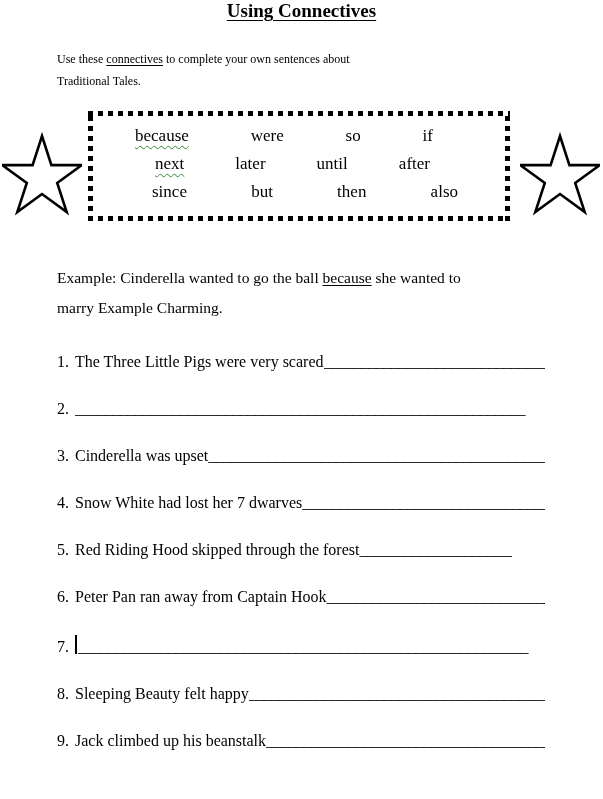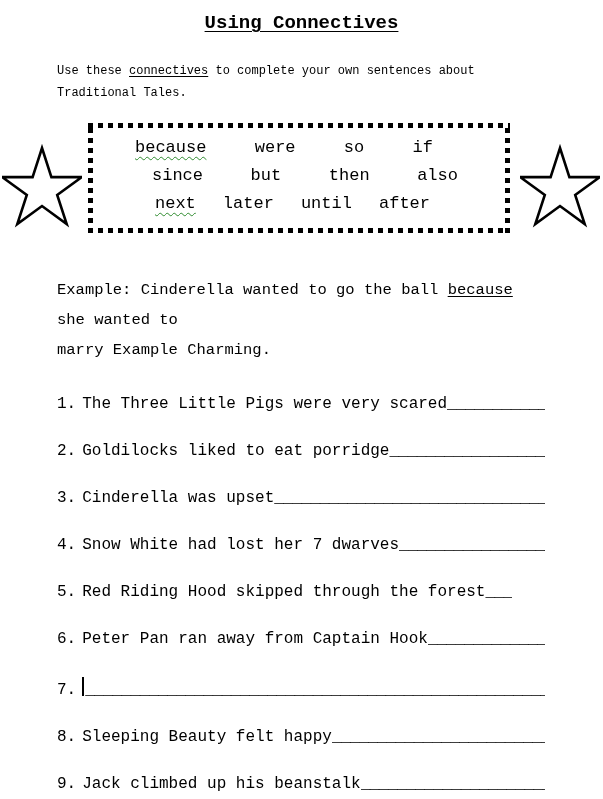--- a/index.html
+++ b/index.html
@@ -1,24 +1,23 @@
 <!DOCTYPE html>
 <html style="--squiggle: #2e8b2e;"><head>
 <meta charset="utf-8">
 <style>
   html,body{margin:0;padding:0;background:#ffffff;}
   .page{
     position:relative;
     width:603px;height:799px;
     background:#ffffff;
-    font-family:Liberation Mono, monospace;
+    font-family:Liberation Serif, serif;
     color:#000;
     overflow:hidden;
     box-sizing:border-box;
-    padding-top:12px;
   }
   .title{
     margin:0;
     text-align:center;
     font-size:19px;
     font-weight:bold;
     text-decoration:underline;
     text-underline-offset:3px;
   }
   .instructions{
@@ -116,48 +115,47 @@
       <polygon points="40,5 49.4,34.1 79.9,34.0 55.2,51.9 64.7,81.0 40,63 15.3,81.0 24.8,51.9 0.1,34.0 30.6,34.1" fill="#ffffff" stroke="#000000" stroke-width="2.6" stroke-linejoin="miter"></polygon>
     </svg>
 
     <div class="connectives-box">
       <div class="cbox-row r1">
         <span class="squiggle">because</span>
         <span>were</span>
         <span>so</span>
         <span>if</span>
       </div>
+      <div class="cbox-row r3">
+        <span class="squiggle">next</span>
+        <span>later</span>
+        <span>until</span>
+        <span>after</span>
+      </div>
       <div class="cbox-row r2">
         <span>since</span>
         <span>but</span>
         <span>then</span>
         <span>also</span>
       </div>
-      <div class="cbox-row r3">
-        <span class="squiggle">next</span>
-        <span>later</span>
-        <span>until</span>
-        <span>after</span>
-      </div>
     </div>
   </div>
 
   <p class="example"><span>Example: Cinderella wanted to go the ball </span><span class="u">because</span><span> she wanted to</span><br><span>marry Example Charming.</span></p>
 
   <div class="sentences">
 
     <div class="sentence-row">
       <span class="sent-num">1.</span>
       <span class="sent-text">The Three Little Pigs were very scared</span>
       <span class="blank">____________________________________________________________</span>
     </div>
 
     <div class="sentence-row">
       <span class="sent-num">2.</span>
-      <span class="sent-text">Goldilocks liked to eat porridge</span>
       <span class="blank">____________________________________________________________</span>
     </div>
 
     <div class="sentence-row">
       <span class="sent-num">3.</span>
       <span class="sent-text">Cinderella was upset</span>
       <span class="blank">____________________________________________________________</span>
     </div>
 
     <div class="sentence-row">

